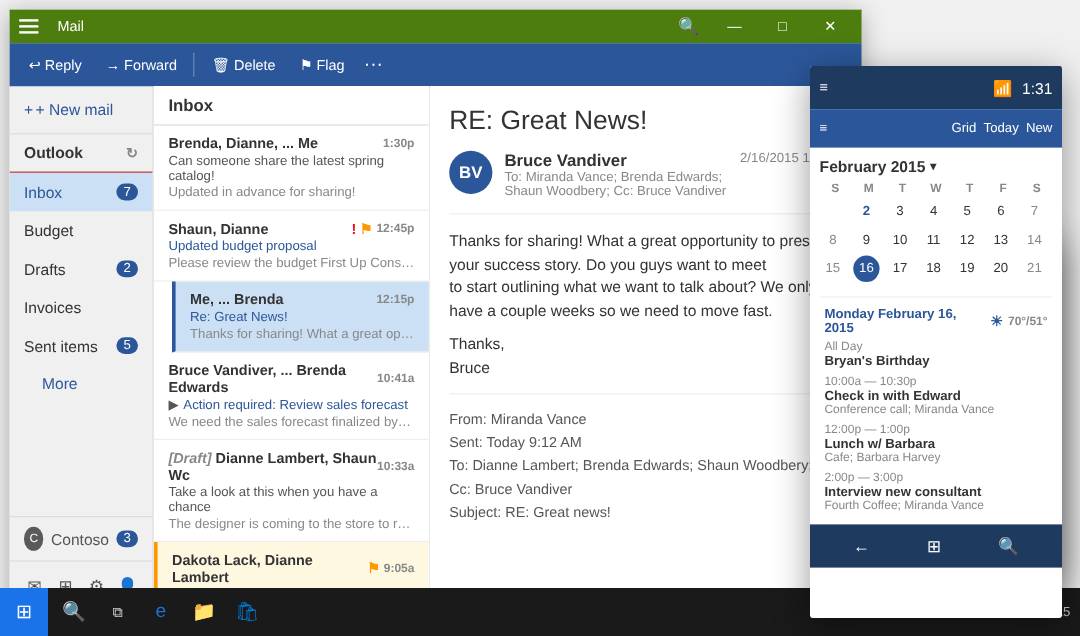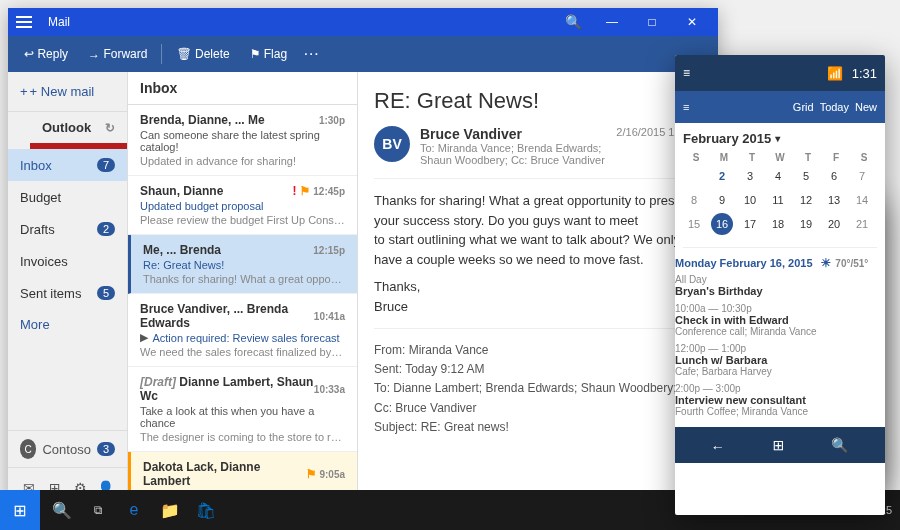--- a/index.html
+++ b/index.html
@@ -82,21 +82,21 @@
       background: white;
       box-shadow: 0 4px 20px rgba(0,0,0,0.3);
       display: flex;
       flex-direction: column;
       border-radius: 2px;
     }
 
     
     .title-bar {
       height: 28px;
-      background: #1d4ed8;
+      background: #4d7c0f;
       display: flex;
       align-items: center;
       padding: 0 8px;
       color: white;
       font-size: 12px;
     }
     .title-bar-hamburger {
       width: 24px;
       height: 24px;
       display: flex;
@@ -204,43 +204,42 @@
       border-bottom: 1px solid #ddd;
     }
     .sidebar-account {
       padding: 8px 12px;
       display: flex;
       align-items: flex-end;
       justify-content: space-between;
       font-size: 13px;
       font-weight: 600;
       color: #333;
-      border-bottom: 6px solid #b91c1c;
-      margin-left: 22px;
+      border-bottom: 1px solid #b91c1c;
     }
     .sidebar-item {
       height: 32px;
       display: flex;
       align-items: center;
       justify-content: space-between;
       padding: 0 12px;
       font-size: 13px;
       color: #333;
       cursor: pointer;
     }
     .sidebar-item.active { background: #cce0f5; color: #2b579a; }
     .sidebar-badge {
       background: #2b579a;
       color: white;
       border-radius: 10px;
       padding: 1px 6px;
       font-size: 11px;
     }
     .sidebar-more {
-      padding: 8px 12px;
+      padding: 8px 27px;
       font-size: 13px;
       color: #2b579a;
       cursor: pointer;
     }
     .sidebar-footer-icons {
       display: flex;
       gap: 8px;
       margin-top: auto;
       padding: 8px 12px;
       border-top: 1px solid #ddd;
@@ -269,21 +268,21 @@
       font-weight: 600;
       color: #333;
       border-bottom: 1px solid #ddd;
     }
     .email-item {
       padding: 8px 12px;
       border-bottom: 1px solid #eee;
       cursor: pointer;
       position: relative;
     }
-    .email-item.selected { background: #cce0f5; border-left: 3px solid #2b579a; }
+    .email-item.selected { background: #cce0f5; border-left: 3px solid #2b579a; margin-left: 15px; }
     .email-item.flagged { background: #fff8e1; border-left: 3px solid #ff9800; }
     .email-sender {
       font-size: 12px;
       font-weight: 600;
       color: #333;
       display: flex;
       justify-content: space-between;
       align-items: center;
     }
     .email-subject {
@@ -462,21 +461,21 @@
     .cal-day.today { background: #2b579a; color: white; }
     .cal-day.weekend { color: #888; }
     .cal-day.highlighted { color: #2b579a; font-weight: 600; }
     .cal-day.empty { color: transparent; }
     .cal-divider {
       border: none;
       border-top: 1px solid #eee;
       margin: 4px 8px;
     }
     .cal-events {
-      padding: 4px 0;
+      padding: 4px 12px;
       overflow-y: auto;
       flex: 1;
     }
     .cal-date-label {
       font-size: 11px;
       color: #2b579a;
       font-weight: 600;
       margin-bottom: 4px;
       display: flex;
       align-items: center;

